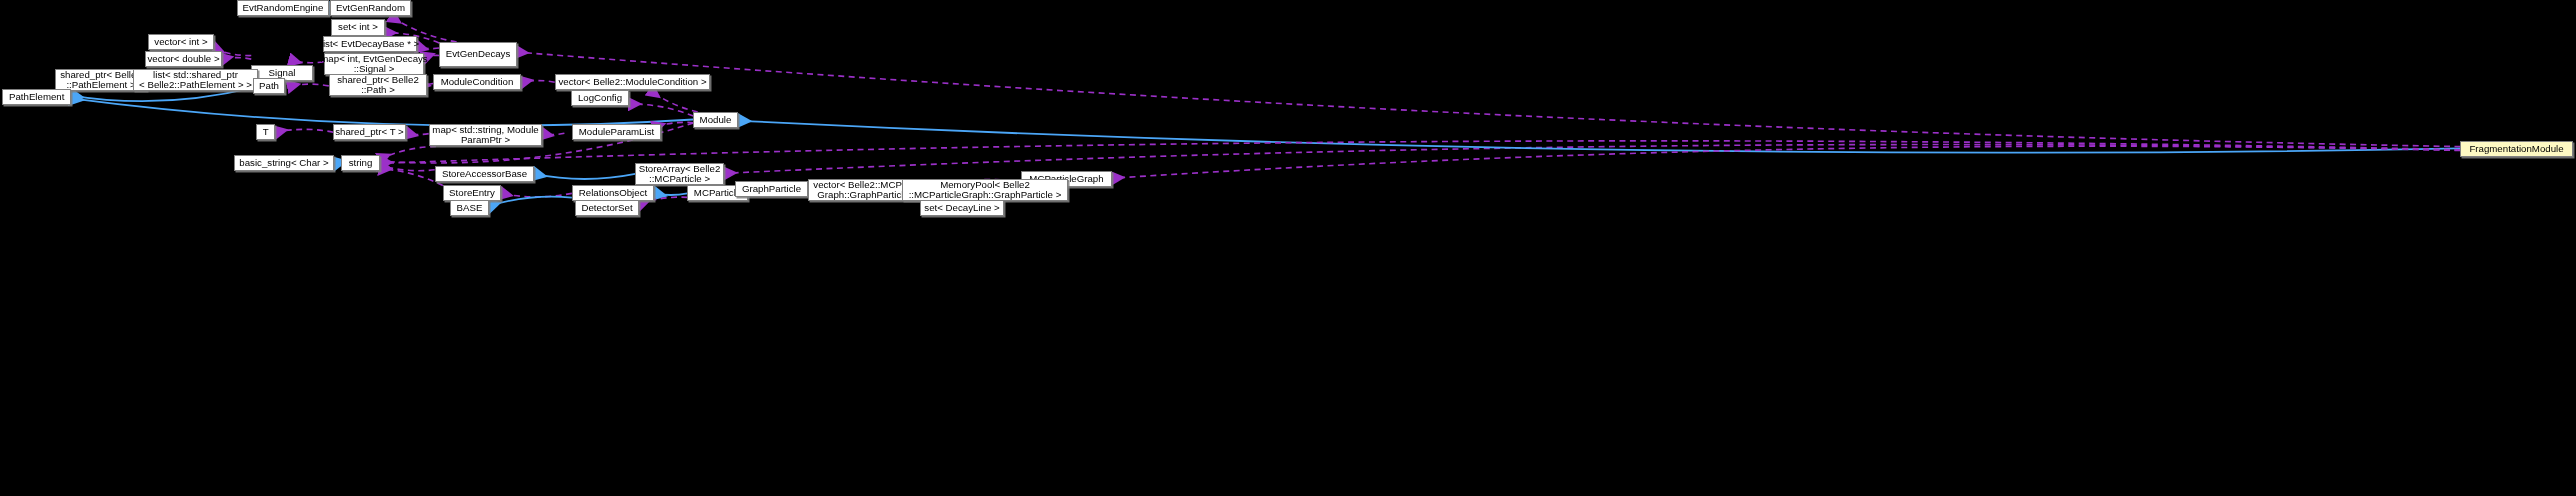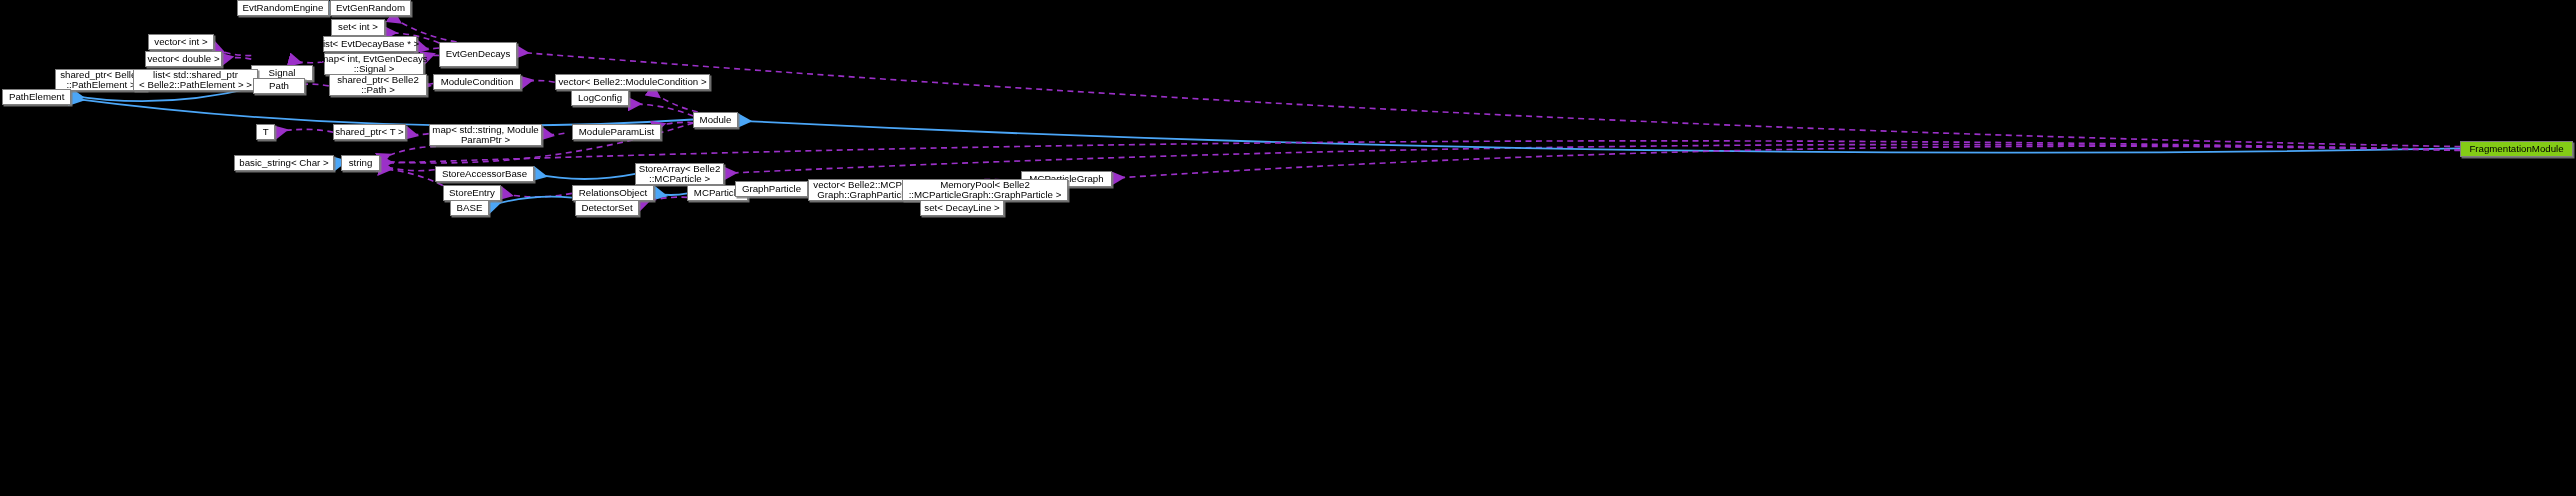--- a/index.html
+++ b/index.html
@@ -21,21 +21,21 @@
     font-size:9.7px;
     line-height:10.4px;
     display:flex;
     align-items:center;
     justify-content:center;
     text-align:center;
     white-space:pre;
     padding:0.7px 3px;
   }
   .node.root{
-    background:#84cc16;
+    background:#fef9c3;
     align-items:center;
   }
   .node span{pointer-events:none;}
 </style>
 </head>
 <body>
 
 <div id="canvas">
   <svg id="edges" xmlns="http://www.w3.org/2000/svg" viewBox="0 0 3455 666" width="2576" height="497">
     <defs>
@@ -100,21 +100,21 @@
       <div class="node" style="left: 148px; top: 34px; width: 66px; height: 16.4px;"><span>vector&lt; int &gt;</span></div>
       <div class="node" style="left: 145px; top: 51px; width: 77px; height: 16.4px;"><span>vector&lt; double &gt;</span></div>
       <div class="node" style="left: 251px; top: 65px; width: 62px; height: 16.4px;"><span>Signal</span></div>
       <div class="node" style="left: 324px; top: 53px; width: 100px; height: 22.4px;"><span>map&lt; int, EvtGenDecays
 ::Signal &gt;</span></div>
       <div class="node" style="left: 439px; top: 42px; width: 78px; height: 25px;"><span>EvtGenDecays</span></div>
       <div class="node" style="left: 55px; top: 69px; width: 92px; height: 22.4px;"><span>shared_ptr&lt; Belle2
 ::PathElement &gt;</span></div>
       <div class="node" style="left: 133px; top: 69px; width: 125px; height: 22.4px;"><span>list&lt; std::shared_ptr
 &lt; Belle2::PathElement &gt; &gt;</span></div>
-      <div class="node" style="left: 253px; top: 78px; width: 52px; height: 16.4px; align-items: center;"><span>Path</span></div>
+      <div class="node" style="left: 253px; top: 78px; width: 32px; height: 16.4px; align-items: center;"><span>Path</span></div>
       <div class="node" style="left: 329px; top: 74px; width: 98px; height: 22.4px;"><span>shared_ptr&lt; Belle2
 ::Path &gt;</span></div>
       <div class="node" style="left: 433px; top: 74px; width: 88px; height: 16.4px;"><span>ModuleCondition</span></div>
       <div class="node" style="left: 555px; top: 74px; width: 155px; height: 16.4px;"><span>vector&lt; Belle2::ModuleCondition &gt;</span></div>
       <div class="node" style="left: 571px; top: 90px; width: 58px; height: 16.4px;"><span>LogConfig</span></div>
       <div class="node" style="left: 2.2px; top: 89px; width: 69px; height: 16.4px;"><span>PathElement</span></div>
       <div class="node" style="left: 693px; top: 112px; width: 45px; height: 16.4px;"><span>Module</span></div>
       <div class="node root" style="left: 2460px; top: 141px; width: 113px; height: 16.4px;"><span>FragmentationModule</span></div>
       <div class="node" style="left: 256px; top: 124px; width: 19.4px; height: 16.4px;"><span>T</span></div>
       <div class="node" style="left: 333px; top: 124px; width: 73px; height: 16.4px;"><span>shared_ptr&lt; T &gt;</span></div>

